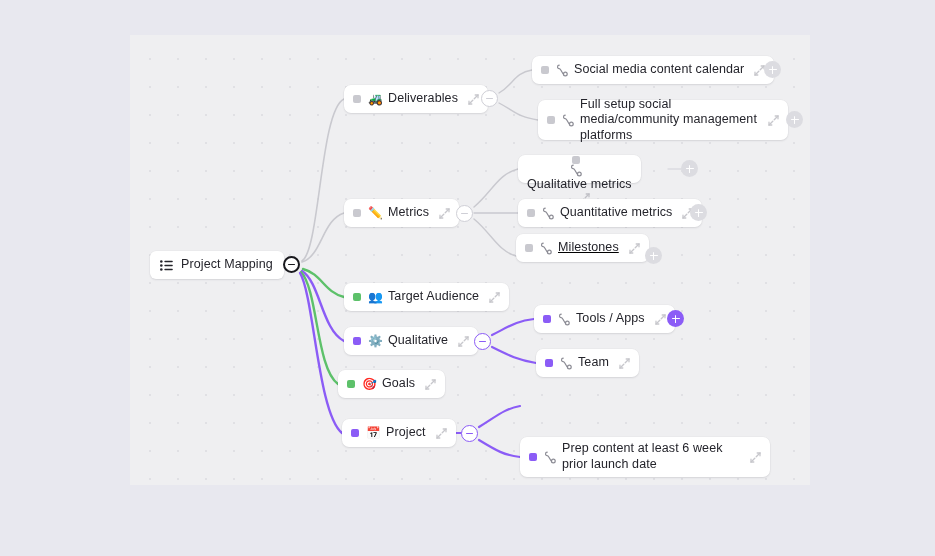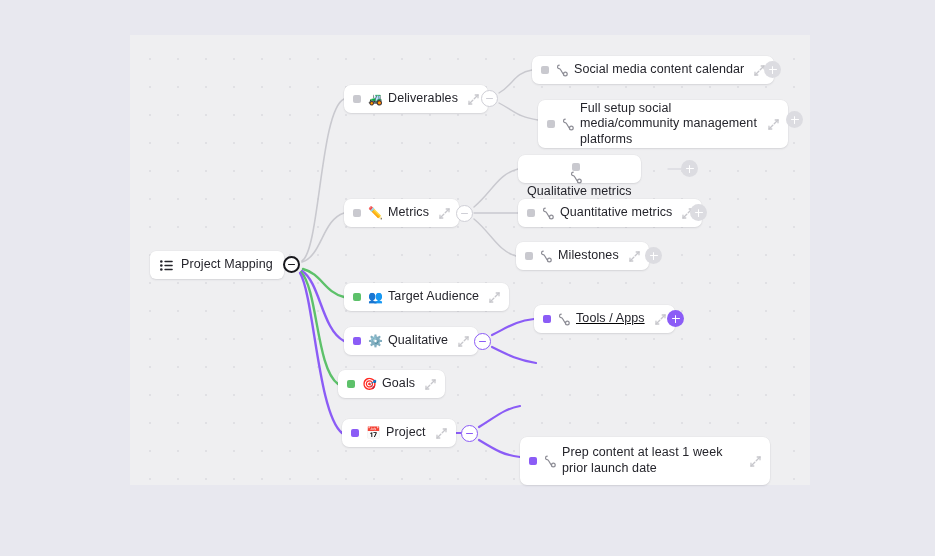--- a/index.html
+++ b/index.html
@@ -36,32 +36,32 @@
     pointer-events: none;
   }
   
   .node {
     position: absolute;
     display: flex;
     align-items: center;
     background: #ffffff;
     border-radius: 7px;
     box-shadow: 0 1px 2px rgba(20,20,40,.10), 0 0 0 .5px rgba(20,20,40,.035);
-    padding: 8px 9px;
+    padding: 1px 9px;
     box-sizing: border-box;
     white-space: nowrap;
   }
   .node.root {
     height: 28px;
     border-radius: 6px;
     padding: 0 11px 0 10px;
   }
   .node.branch { height: 28px; }
   .node.leaf   { height: 28px; }
-  .node.leaf.two-line { height: 48px; }
+  .node.leaf.two-line { height: 40px; }
 
   .swatch {
     width: 8px;
     height: 8px;
     border-radius: 2px;
     flex: 0 0 auto;
     margin-right: 7px;
     background: #c9c9cf;
   }
   .swatch.green  { background: #5dc16a; }
@@ -319,21 +319,21 @@
         <path d="M1 10 L4.8 6.2"></path>
           <path d="M3.8 10 H1 V7.2"></path>
       </svg>
     </span>
   </div>
   <div class="addbtn gray" style="left:690px; top:204px;">
     <span class="v"></span>
       <span class="h"></span>
   </div>
 
-  <div class="node leaf" style="left:516px; top:242px;">
+  <div class="node leaf" style="left:516px; top:234px;text-decoration:underline;">
     <span class="swatch gray"></span>
     <span class="sub-icon">
       <svg width="12" height="13" viewBox="0 0 12 13" fill="none" stroke="#8b8b94" stroke-width="1.2" stroke-linecap="round">
         <path d="M3.2 1.2 C1 1.2 1 4.6 3.2 4.6 C5.4 4.6 5.4 9.8 7.8 9.8"></path>
         <circle cx="9.3" cy="10" r="1.9" fill="none"></circle>
       </svg>
     </span>
     <span class="label">Milestones</span>
     <span class="expand">
       <svg width="11" height="11" viewBox="0 0 11 11" stroke="#9a9aa3" stroke-width="1.3" fill="none" stroke-linecap="round">
@@ -373,21 +373,21 @@
           <path d="M7.2 1 H10 V3.8"></path>
         <path d="M1 10 L4.8 6.2"></path>
           <path d="M3.8 10 H1 V7.2"></path>
       </svg>
     </span>
   </div>
   <div class="toggle purple" style="left:474px; top:333px;">
     <span class="bar"></span>
   </div>
 
-  <div class="node leaf" style="left:534px; top:305px;text-decoration:underline;">
+  <div class="node leaf" style="left:534px; top:305px;">
     <span class="swatch purple"></span>
     <span class="sub-icon">
       <svg width="12" height="13" viewBox="0 0 12 13" fill="none" stroke="#8b8b94" stroke-width="1.2" stroke-linecap="round">
         <path d="M3.2 1.2 C1 1.2 1 4.6 3.2 4.6 C5.4 4.6 5.4 9.8 7.8 9.8"></path>
         <circle cx="9.3" cy="10" r="1.9" fill="none"></circle>
       </svg>
     </span>
     <span class="label">Tools / Apps</span>
     <span class="expand">
       <svg width="11" height="11" viewBox="0 0 11 11" stroke="#9a9aa3" stroke-width="1.3" fill="none" stroke-linecap="round">
@@ -396,20 +396,38 @@
         <path d="M1 10 L4.8 6.2"></path>
           <path d="M3.8 10 H1 V7.2"></path>
       </svg>
     </span>
   </div>
   <div class="addbtn purple" style="left:667px; top:310px;">
     <span class="v"></span>
       <span class="h"></span>
   </div>
 
+  <div class="node leaf" style="left:536px; top:349px;">
+    <span class="swatch purple"></span>
+    <span class="sub-icon">
+      <svg width="12" height="13" viewBox="0 0 12 13" fill="none" stroke="#8b8b94" stroke-width="1.2" stroke-linecap="round">
+        <path d="M3.2 1.2 C1 1.2 1 4.6 3.2 4.6 C5.4 4.6 5.4 9.8 7.8 9.8"></path>
+        <circle cx="9.3" cy="10" r="1.9" fill="none"></circle>
+      </svg>
+    </span>
+    <span class="label">Team</span>
+    <span class="expand">
+      <svg width="11" height="11" viewBox="0 0 11 11" stroke="#9a9aa3" stroke-width="1.3" fill="none" stroke-linecap="round">
+        <path d="M10 1 L6.2 4.8"></path>
+          <path d="M7.2 1 H10 V3.8"></path>
+        <path d="M1 10 L4.8 6.2"></path>
+          <path d="M3.8 10 H1 V7.2"></path>
+      </svg>
+    </span>
+  </div>
 
   <div class="node branch" style="left:338px; top:370px;">
     <span class="swatch green"></span>
     <span class="emoji">🎯</span>
     <span class="label">Goals</span>
     <span class="expand">
       <svg width="11" height="11" viewBox="0 0 11 11" stroke="#9a9aa3" stroke-width="1.3" fill="none" stroke-linecap="round">
         <path d="M10 1 L6.2 4.8"></path>
           <path d="M7.2 1 H10 V3.8"></path>
         <path d="M1 10 L4.8 6.2"></path>
@@ -437,21 +455,21 @@
 
 
   <div class="node leaf two-line" style="left:520px; top:437px;">
     <span class="swatch purple"></span>
     <span class="sub-icon">
       <svg width="12" height="13" viewBox="0 0 12 13" fill="none" stroke="#8b8b94" stroke-width="1.2" stroke-linecap="round">
         <path d="M3.2 1.2 C1 1.2 1 4.6 3.2 4.6 C5.4 4.6 5.4 9.8 7.8 9.8"></path>
         <circle cx="9.3" cy="10" r="1.9" fill="none"></circle>
       </svg>
     </span>
-    <span class="label wrap">Prep content at least 1 week prior launch date</span>
+    <span class="label wrap">Prep content at least 6 week prior launch date</span>
     <span class="expand">
       <svg width="11" height="11" viewBox="0 0 11 11" stroke="#9a9aa3" stroke-width="1.3" fill="none" stroke-linecap="round">
         <path d="M10 1 L6.2 4.8"></path>
           <path d="M7.2 1 H10 V3.8"></path>
         <path d="M1 10 L4.8 6.2"></path>
           <path d="M3.8 10 H1 V7.2"></path>
       </svg>
     </span>
   </div>
 </div>

